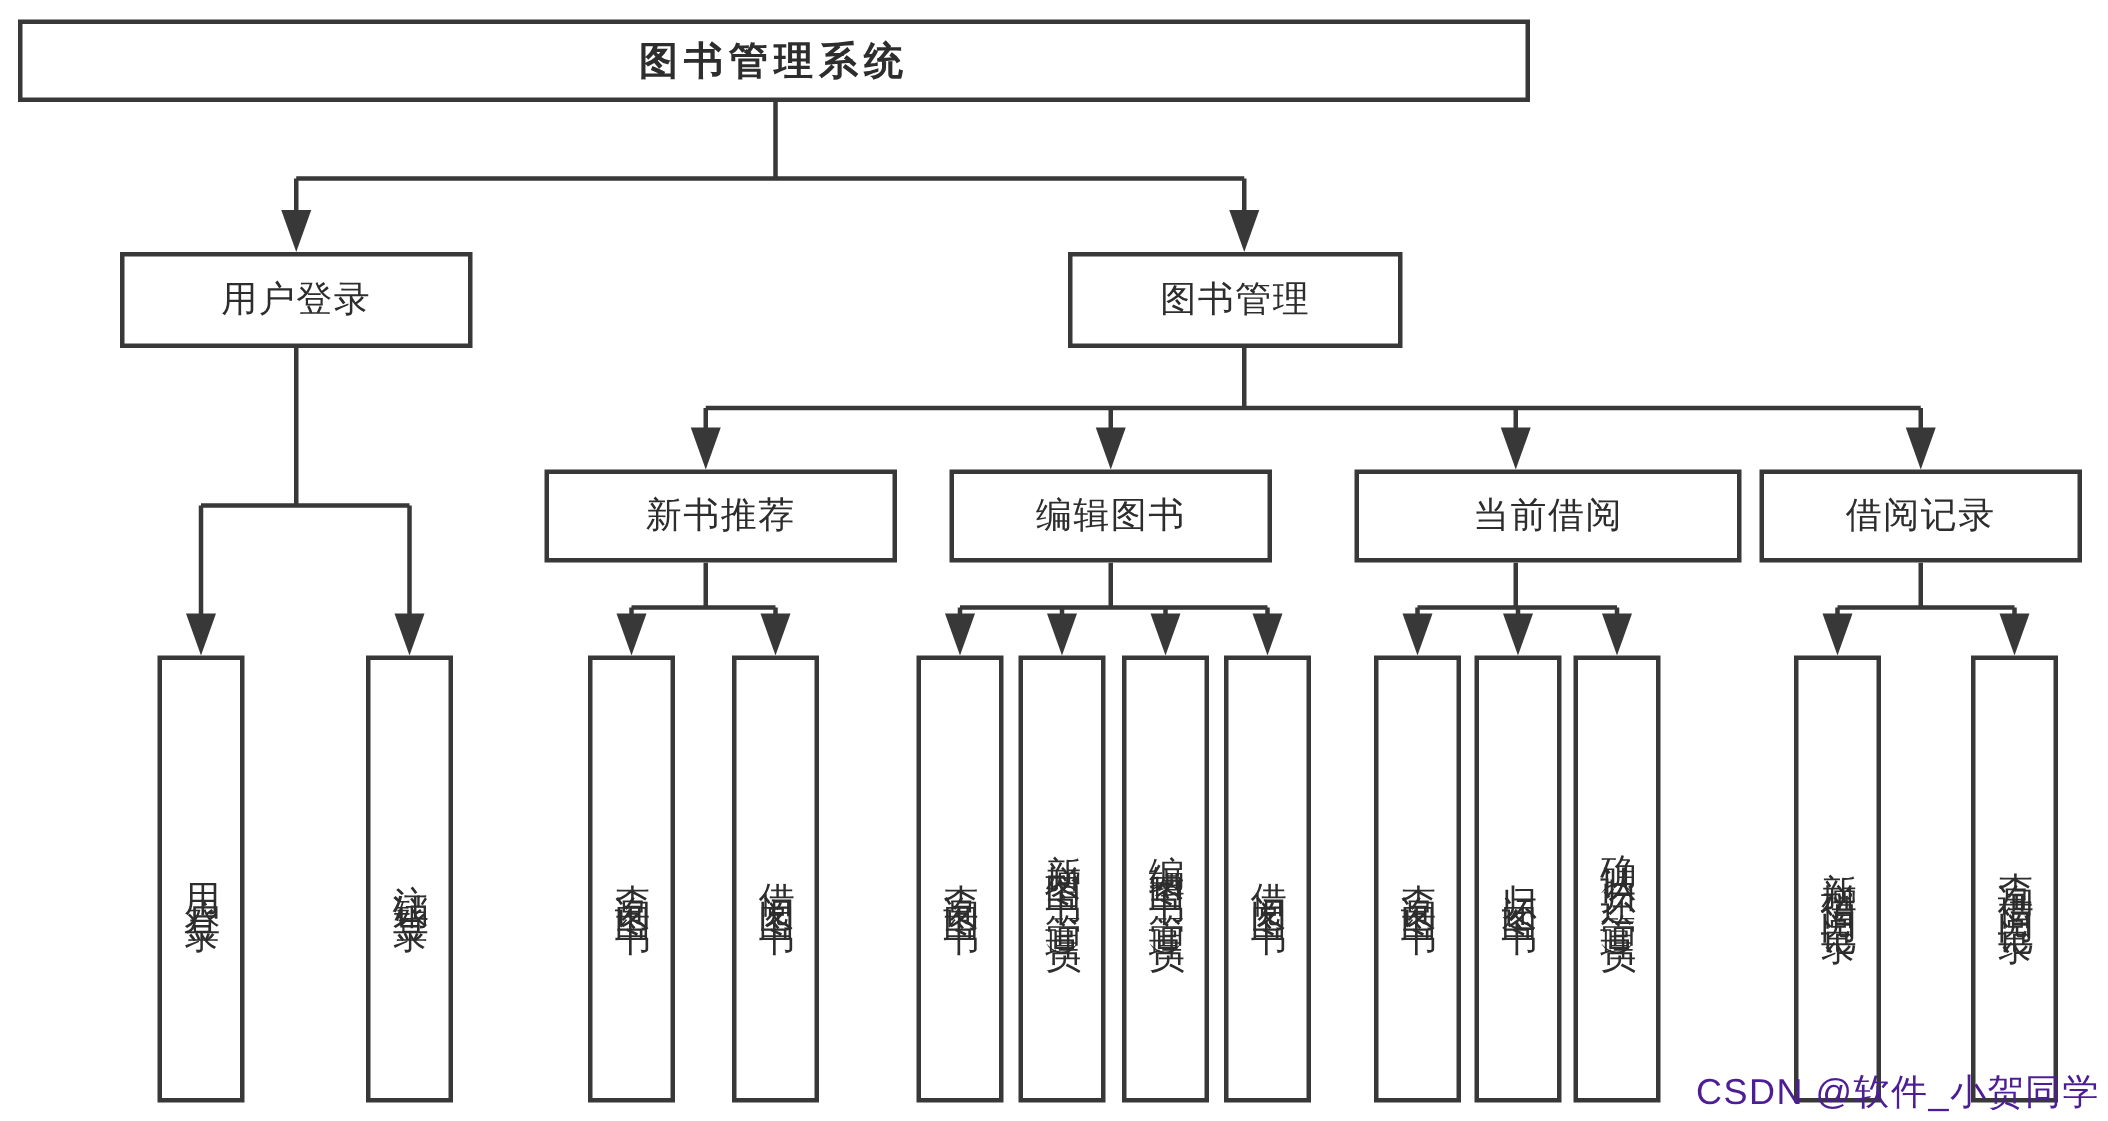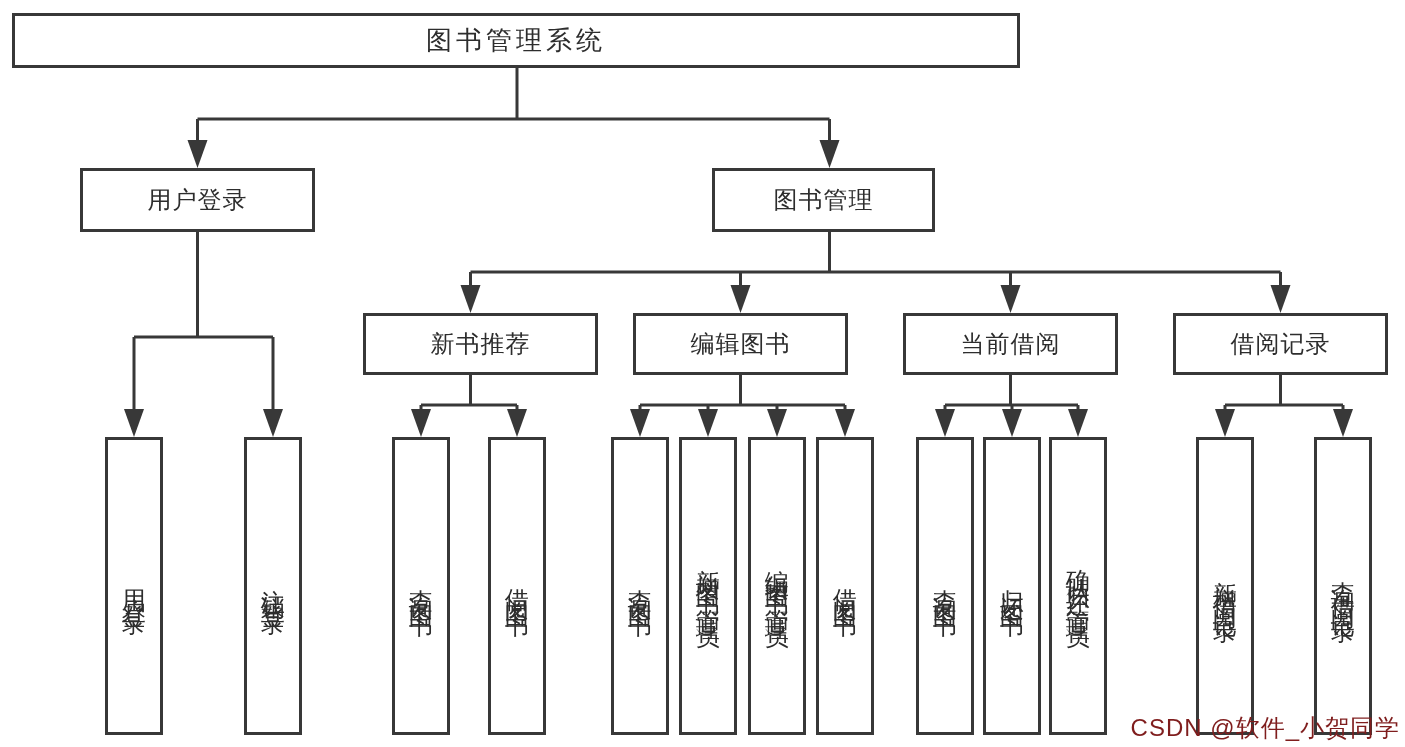--- a/index.html
+++ b/index.html
@@ -6,29 +6,29 @@
   #canvas{
     position:relative;width:1405px;height:747px;background:#ffffff;
     font-family:"Liberation Sans","DejaVu Sans",sans-serif;overflow:hidden;
   }
   .box{
     position:absolute;display:flex;align-items:center;justify-content:center;
     border:3px solid #383838;background:#ffffff;color:#2d2d2d;
     font-size:24px;letter-spacing:1px;box-sizing:border-box;text-align:center;
     line-height:1.15;z-index:2;
   }
-  .title{font-size:26px;letter-spacing:4px;}
+  .title{font-size:26px;letter-spacing:4px;font-weight:bold;}
   .leaf{
     writing-mode:vertical-rl;text-orientation:mixed;
     font-size:24px;letter-spacing:8px;padding:6px 0;
   }
   #connectors{position:absolute;left:0;top:0;z-index:1;pointer-events:none;}
   #watermark{
     position:absolute;right:5px;bottom:3px;z-index:6;
-    font-size:24px;color:#7f1d1d;letter-spacing:1px;white-space:nowrap;
+    font-size:24px;color:#4c1d95;letter-spacing:1px;white-space:nowrap;
   }
 </style>
 </head>
 <body>
 
 <div id="canvas">
 
   <svg id="connectors" width="1405" height="747" viewBox="0 0 1405 747">
     <g stroke="#383838" stroke-width="3" fill="none">
 
@@ -69,21 +69,21 @@
     </g>
   </svg>
 
   <div class="box title" style="left:12px;top:13px;width:1008px;height:55px">图书管理系统</div>
 
   <div class="box" style="left:80px;top:168px;width:235px;height:64px">用户登录</div>
   <div class="box" style="left:712px;top:168px;width:223px;height:64px">图书管理</div>
 
   <div class="box" style="left:363px;top:313px;width:235px;height:62px">新书推荐</div>
   <div class="box" style="left:633px;top:313px;width:215px;height:62px">编辑图书</div>
-  <div class="box" style="left:903px;top:313px;width:215px;height:62px">当前借阅</div>
+  <div class="box" style="left:903px;top:313px;width:258px;height:62px">当前借阅</div>
   <div class="box" style="left:1173px;top:313px;width:215px;height:62px">借阅记录</div>
 
   <div class="box leaf" style="left:105px;top:437px;width:58px;height:298px">用户登录</div>
   <div class="box leaf" style="left:244px;top:437px;width:58px;height:298px">注销登录</div>
 
   <div class="box leaf" style="left:392px;top:437px;width:58px;height:298px">查询图书</div>
   <div class="box leaf" style="left:488px;top:437px;width:58px;height:298px">借阅图书</div>
 
   <div class="box leaf" style="left:611px;top:437px;width:58px;height:298px">查询图书</div>
   <div class="box leaf" style="left:679px;top:437px;width:58px;height:298px">新增图书（管理员）</div>

